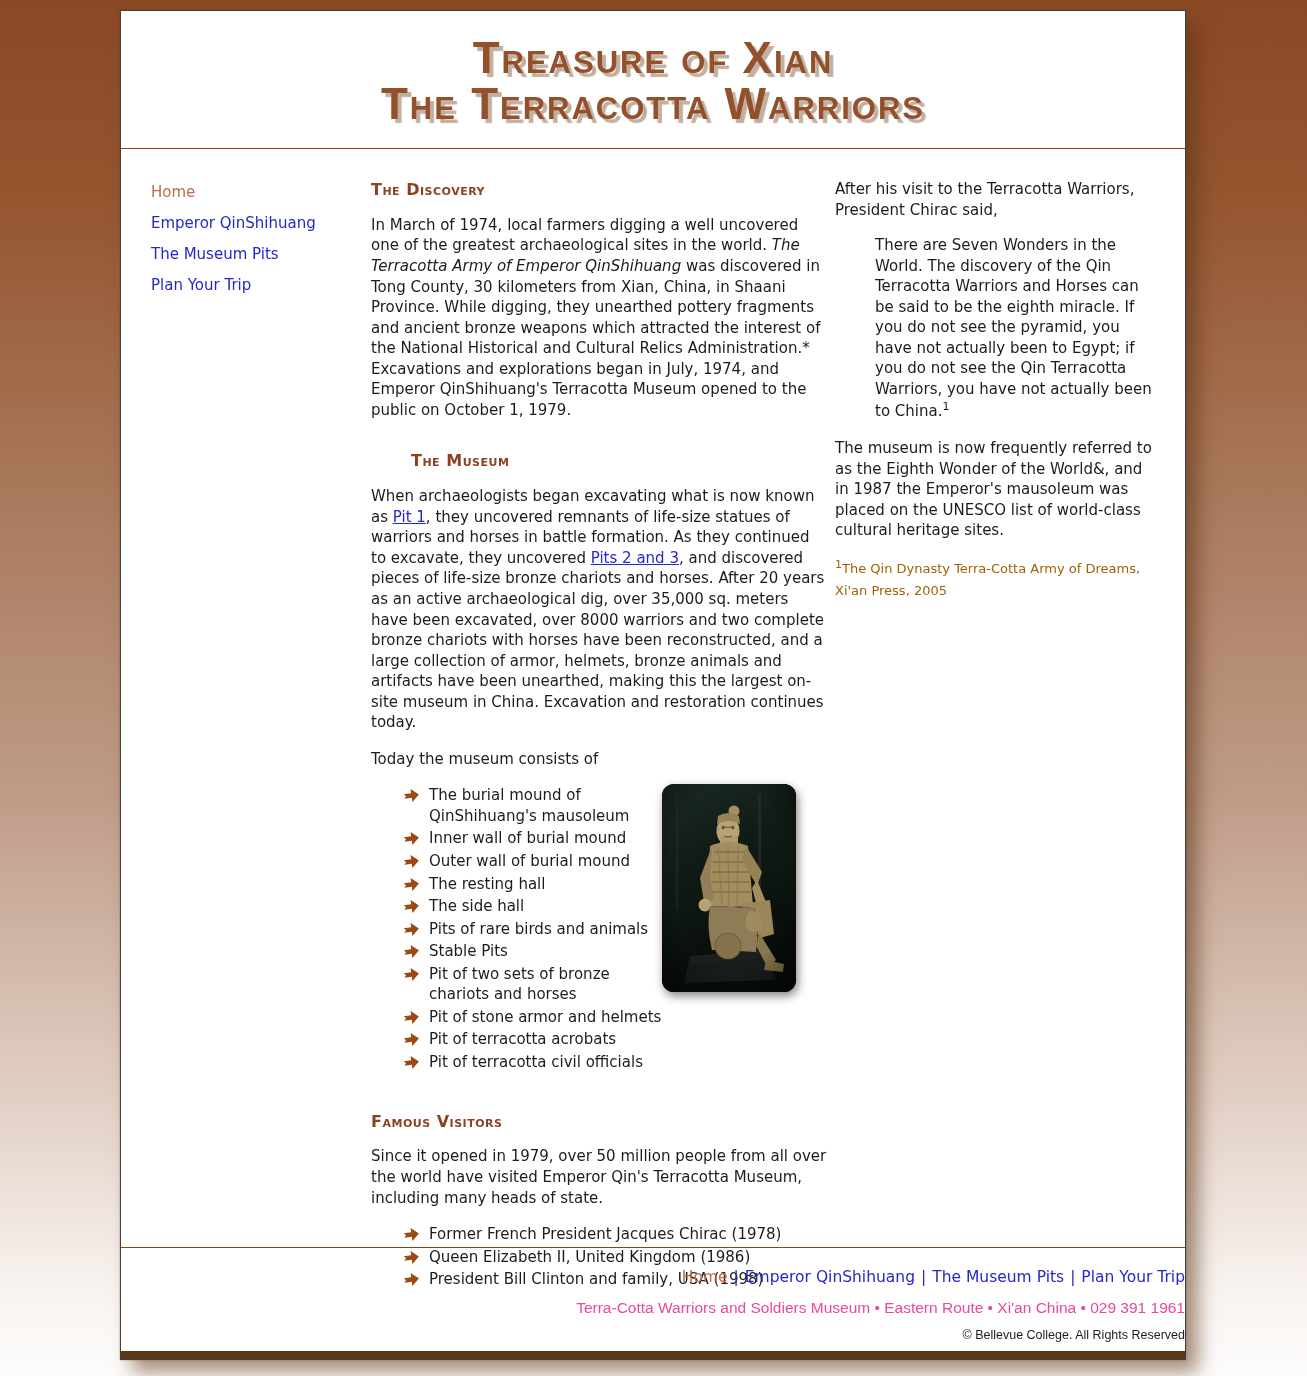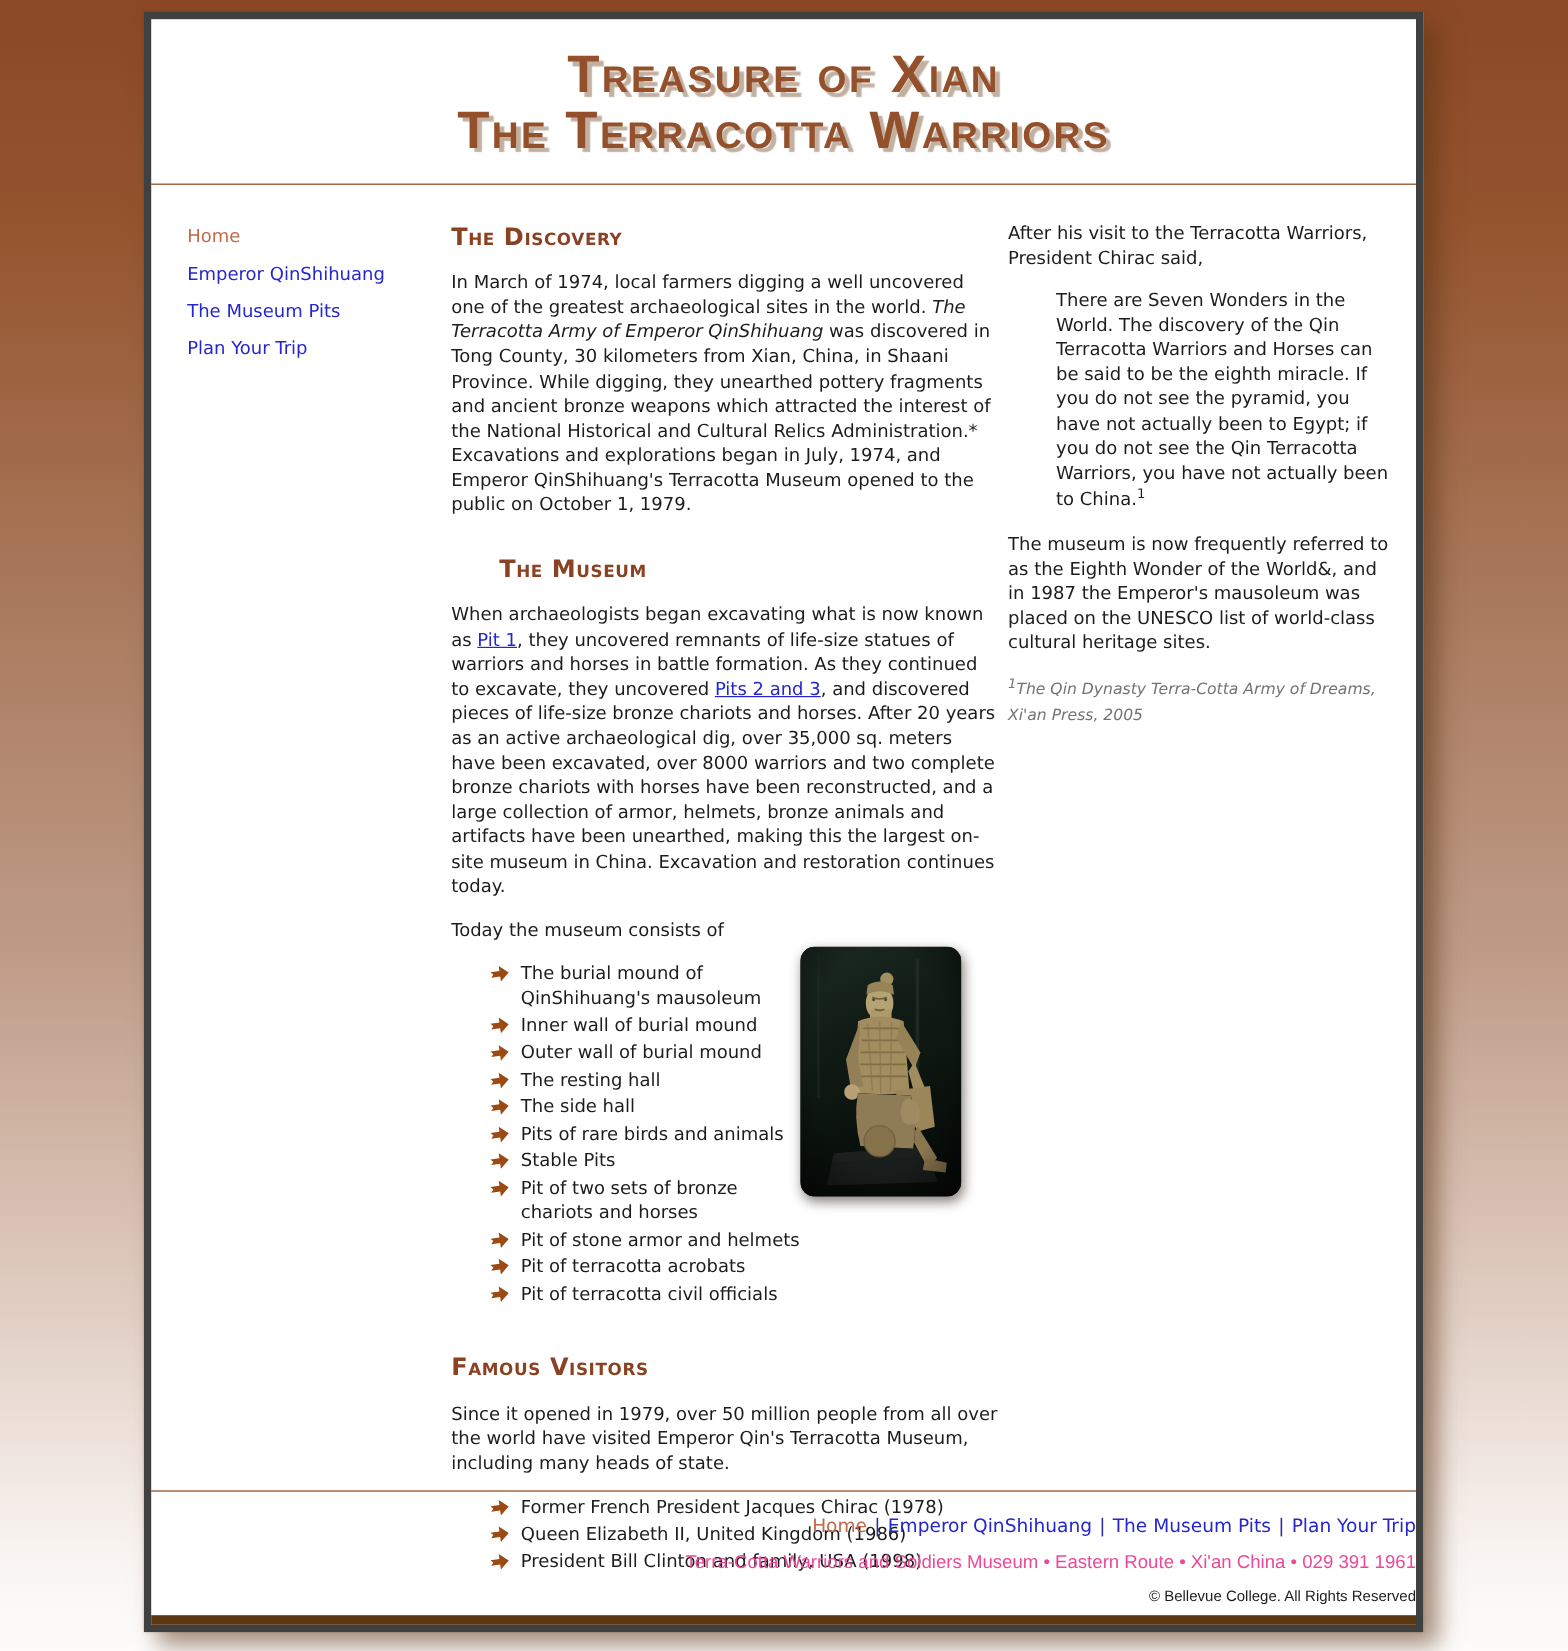--- a/index.html
+++ b/index.html
@@ -4,54 +4,54 @@
 <style>
   * { margin:0; padding:0; box-sizing:border-box; }
   html,body { width:1307px; height:1376px; }
   body {
     font-family:"DejaVu Sans", sans-serif;
     background:linear-gradient(180deg,#8b4825 0%, #95552f 14%, #ab7c60 38%, #bf9c88 58%, #e2d0c5 80%, #f9f4f1 94%, #fdfcfb 100%);
     position:relative;
   }
   .page {
     position:absolute; left:120px; top:10px; width:1066px; height:1350px;
-    background:#ffffff; border:6px solid #404040;
+    background:#ffffff; border:1px solid #404040;
     box-shadow:12px 12px 18px rgba(92,52,22,.55), 0 0 2px rgba(92,52,22,.4);
   }
   
   .site-header { position:absolute; top:0; left:0; right:0; height:138px;
     border-bottom:1px solid #8b4513; text-align:center; padding-top:24px; }
   .site-title { font-family:"Liberation Sans", sans-serif; font-weight:bold;
     font-variant:small-caps; font-size:44px; line-height:46px; letter-spacing:2px;
     color:#94502a; text-shadow:4px 4px 1px rgba(151,122,97,.6); }
   
   .sidebar { position:absolute; left:30px; top:172px; width:210px; font-size:15px; }
   .sidebar a { display:block; margin-bottom:13px; text-decoration:none; color:#2526cc; cursor:pointer; }
   .sidebar a.active { color:#c06a4a; }
   
   .main-col { position:absolute; left:250px; top:168px; width:458px; color:#1c1c1c;
     font-size:15px; line-height:1.37; }
-  h2.section { font-variant:small-caps; font-weight:bold; font-size:20px;
+  h2.section { font-variant:small-caps; font-weight:bold; font-size:16px;
     letter-spacing:.5px; color:#8a4222; margin:0 0 14px 0; }
   h2.mt { margin-top:30px;margin-left:40px; }
   h2.mt2 { margin-top:38px; }
   .main-col p { margin-bottom:16px; }
   .main-col a { color:#2526cc; text-decoration:underline; cursor:pointer; }
   em.worktitle { font-style:italic; }
   ul.arrowlist { list-style:none; margin:16px 0 0 32px; }
   ul.arrowlist li { display:flex; align-items:flex-start; margin-bottom:2px; }
   ul.arrowlist.narrow li { width:268px; }
   .arrow-ic { flex:0 0 17px; width:17px; height:15px; margin:3px 9px 0 0; }
   
   .aside-col { position:absolute; left:714px; top:168px; width:324px; color:#1c1c1c;
     font-size:15px; line-height:1.37; }
   .aside-col p { margin-bottom:15px; }
   .aside-col blockquote { margin:14px 6px 16px 40px; }
   sup { font-size:11px; }
-  .footnote { font-size:13px; font-style:italic; line-height:1.65; color:#737373; }
+  .footnote { font-size:13px; line-height:1.65; color:#a16207; }
   
   .statue { position:absolute; left:541px; top:773px; width:134px; height:208px;
     border-radius:12px; overflow:hidden; box-shadow:2px 4px 10px rgba(40,30,20,.55);
     background:#0c1210; }
   .statue svg { display:block; }
   
   .site-footer { position:absolute; left:0; right:0; bottom:0; text-align:right;
     border-top:1px solid #8b4513; font-family:"Liberation Sans", sans-serif; }
   .footer-nav { margin-top:20px; font-size:15.5px; font-family:"DejaVu Sans", sans-serif; }
   .footer-nav a { text-decoration:none; color:#2526cc; cursor:pointer; }

